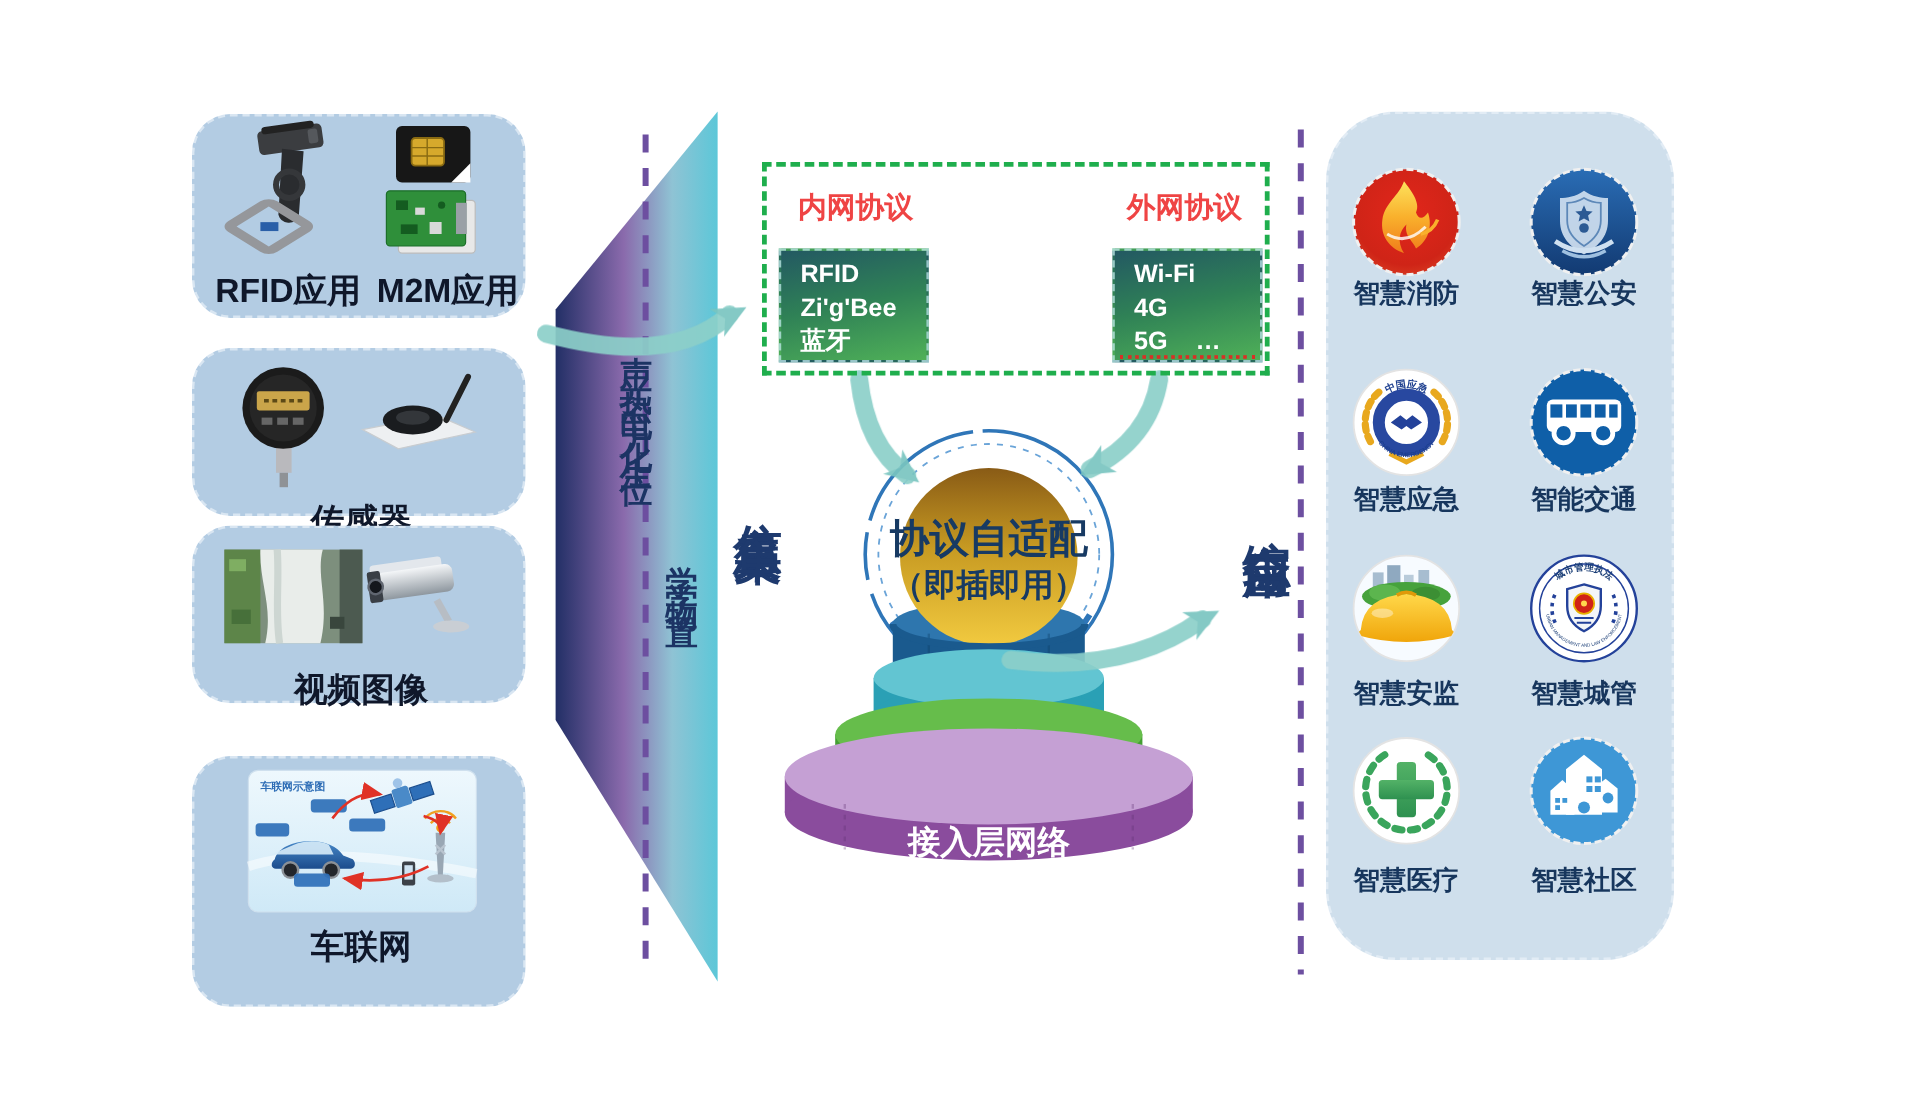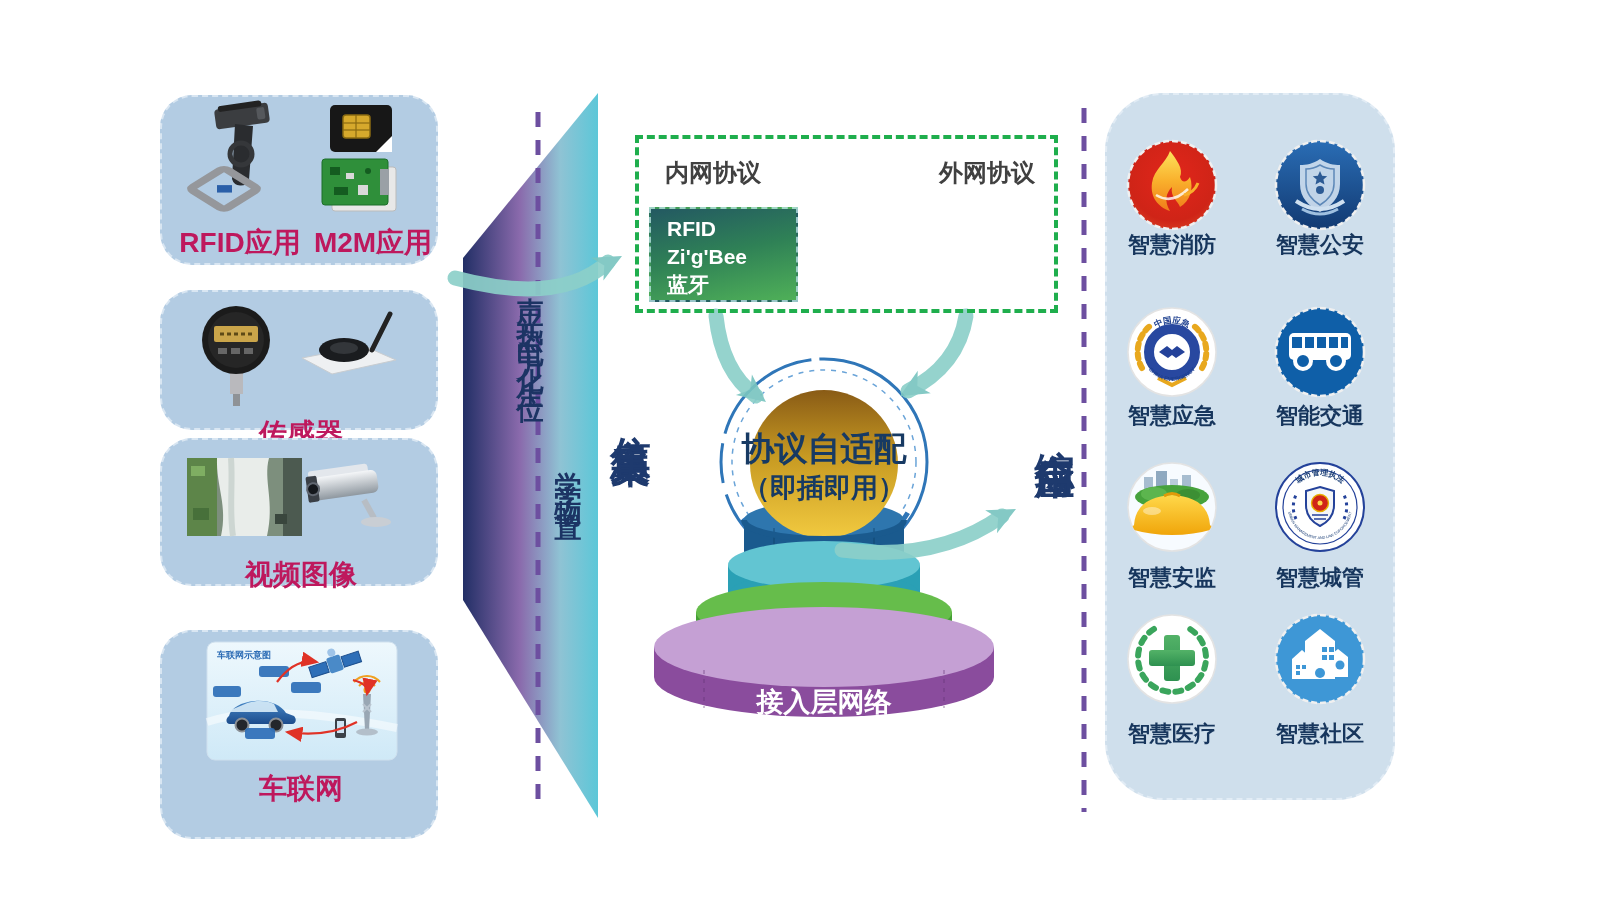--- a/index.html
+++ b/index.html
@@ -3,28 +3,28 @@
 <meta charset="utf-8">
 <style>
   html,body{margin:0;padding:0;background:#fff;}
   #stage{
     position:relative;width:1600px;height:916px;background:#fff;overflow:hidden;
     font-family:"Liberation Sans","DejaVu Sans",sans-serif;
   }
   .abs{position:absolute;}
   
   .src-box{position:absolute;left:160px;width:278px;background:#b3cce3;border:2px dashed #d9e6f2;border-radius:32px;box-sizing:border-box;}
-  .src-label{position:absolute;color:#be185d;font-weight:bold;font-size:28px;text-align:center;}
+  .src-label{position:absolute;color:#0f172a;font-weight:bold;font-size:28px;text-align:center;}
   
   #app-panel{position:absolute;left:1105px;top:93px;width:290px;height:707px;background:#cfdfec;border:2px dashed #e2ecf5;border-radius:58px;box-sizing:border-box;}
   .app-icon{position:absolute;width:92px;height:92px;}
   .app-label{position:absolute;width:150px;color:#17365d;font-weight:bold;font-size:22px;text-align:center;}
   
   #proto-panel{position:absolute;left:635px;top:135px;width:423px;height:178px;border:4px dashed #1fae4d;box-sizing:border-box;}
-  .proto-title{position:absolute;top:18px;color:#404040;font-weight:bold;font-size:24px;}
+  .proto-title{position:absolute;top:18px;color:#ef4444;font-weight:bold;font-size:24px;}
   .proto-box{position:absolute;top:68px;height:95px;background:linear-gradient(168deg,#235962 0%,#2f8156 48%,#4fb058 100%);border:2px dashed rgba(190,230,235,.75);box-sizing:border-box;color:#fff;font-weight:bold;}
   .proto-line{font-size:21px;line-height:28px;padding-left:16px;}
   .proto-line.pre{white-space:pre;}
   .proto-box.center .proto-line{font-size:25px;line-height:33px;padding-left:0;text-align:center;}
   .squiggle{position:absolute;left:4px;right:4px;bottom:1px;border-bottom:3px dotted #d93025;}
   
   .vtext{writing-mode:vertical-rl;text-orientation:upright;color:#1e3a6e;font-weight:bold;}
   .flow-label{font-size:40px;letter-spacing:4px;}
   .funnel-chars{font-size:27px;letter-spacing:14px;color:#1c3464;}
   svg text{font-family:"Liberation Sans","DejaVu Sans",sans-serif;}
@@ -265,27 +265,33 @@
         </g>
       </g>
     </svg>
     <div class="src-label" style="left:0;top:138px;width:278px;">车联网</div>
   </div>
 
   <div id="proto-panel">
     <div class="proto-title" style="left:26px;">内网协议</div>
     <div class="proto-title" style="left:300px;">外网协议</div>
 
-    <div class="proto-box" style="left:10px;width:149px;padding-top:6px;">
+    <div class="proto-box" style="left:10px;width:125px;padding-top:6px;">
       <div class="proto-line">RFID</div>
       <div class="proto-line">Zi'g'Bee</div>
       <div class="proto-line">蓝牙</div>
     </div>
 
 
+    <div class="proto-box" style="left:288px;width:125px;padding-top:6px;">
+      <div class="proto-line">Wi-Fi</div>
+      <div class="proto-line">4G</div>
+      <div class="proto-line pre">5G    …</div>
+      <div class="squiggle"></div>
+    </div>
   </div>
 
   <div id="app-panel">
 
     <svg class="app-icon" style="left:19px;top:44px;" viewBox="0 0 92 92">
       <defs>
         <radialGradient id="gFire" cx=".5" cy=".42" r=".75">
           <stop offset="0" stop-color="#e2261b"></stop>
             <stop offset=".65" stop-color="#cf2417"></stop>
             <stop offset="1" stop-color="#e0512a"></stop>

